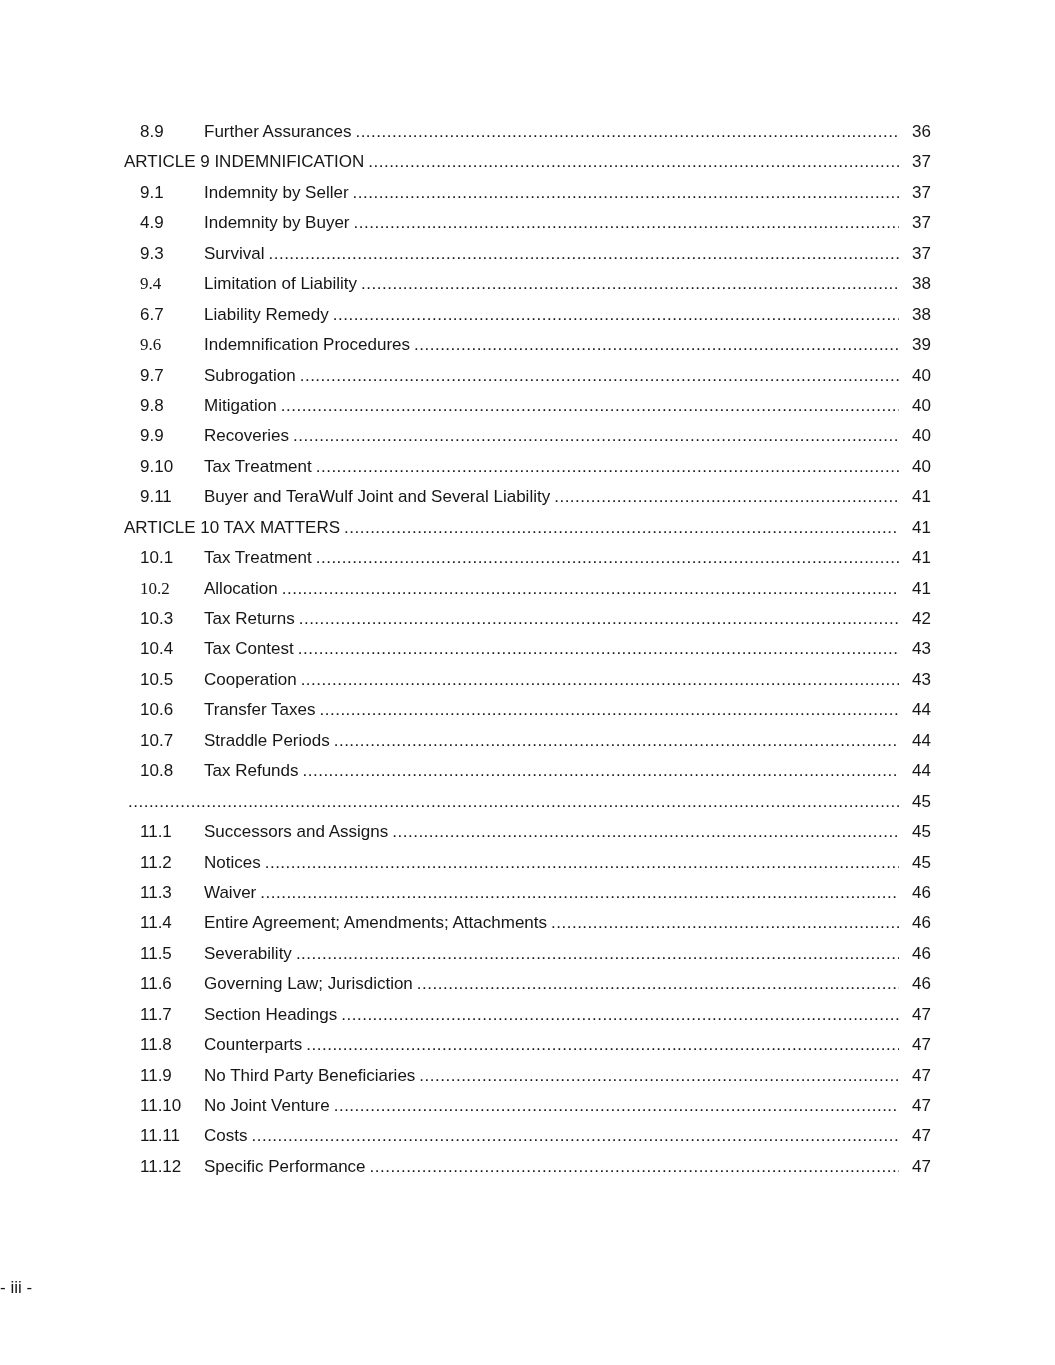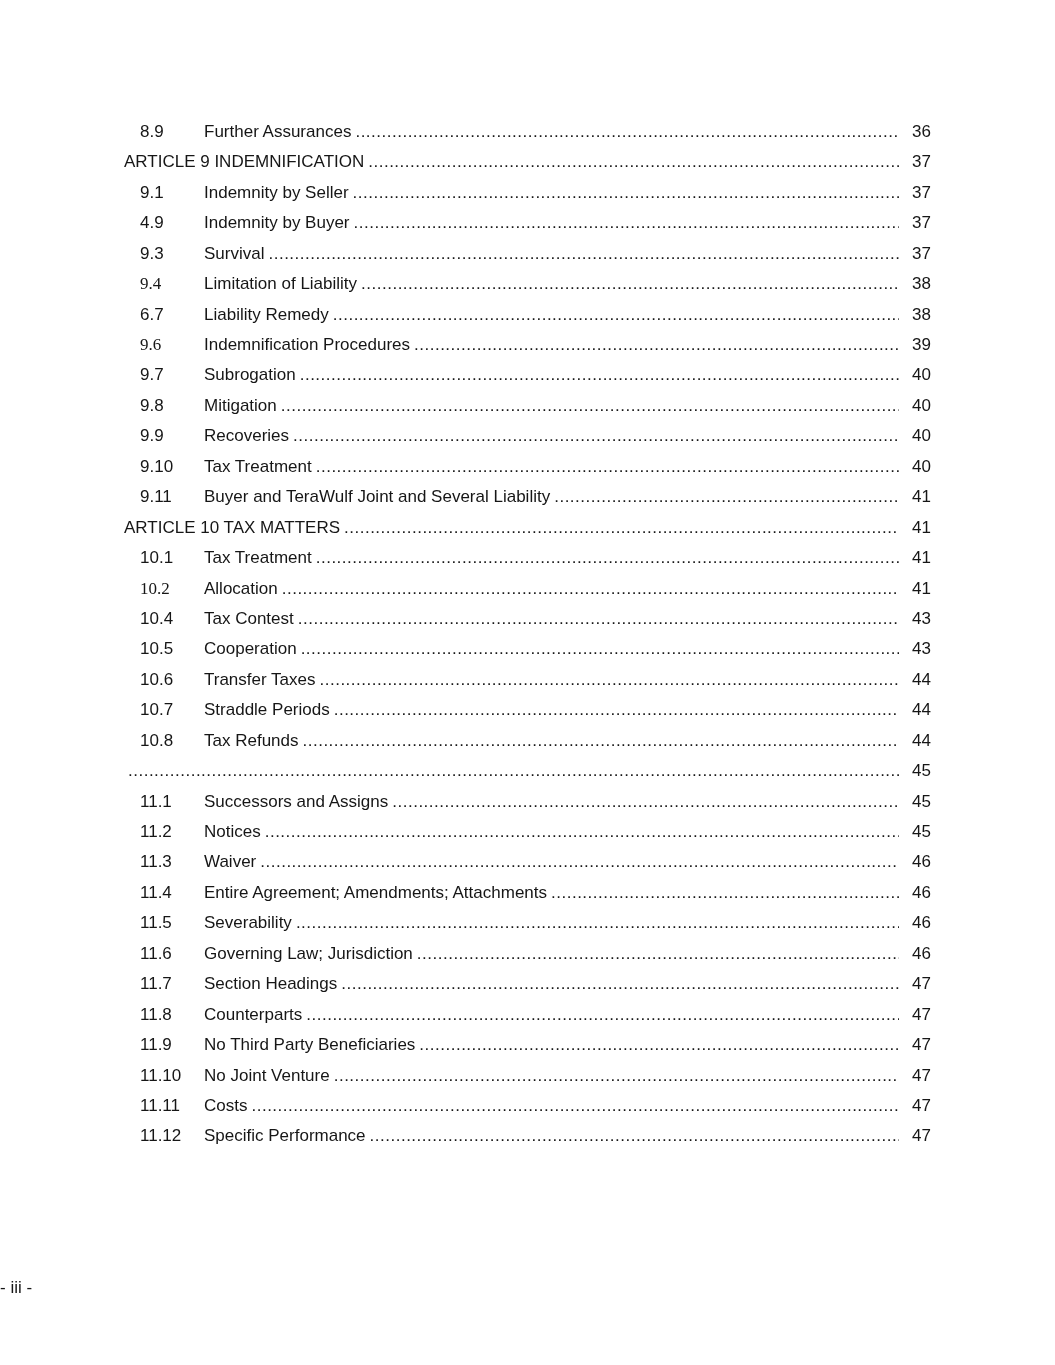--- a/index.html
+++ b/index.html
@@ -17,33 +17,32 @@
     overflow: hidden;
   }
   .toc {
     position: absolute;
     left: 124px;
     right: 124px;
     top: 117px;
   }
   .row {
     display: flex;
-    align-items: flex-end;
+    align-items: flex-start;
     height: 30.45px;
     font-size: 17px;
     line-height: 30.45px;
     white-space: nowrap;
   }
   .num {
     flex: 0 0 64px;
     margin-left: 16px;
   }
   .row.serif-num .num {
     font-family: "Liberation Serif", serif;
-    margin-top: 17px;
   }
   .title {
     flex: 0 0 auto;
   }
   .leader {
     flex: 1 1 auto;
     overflow: hidden;
     white-space: nowrap;
     margin-left: 4px;
     margin-right: 2px;
@@ -175,20 +174,26 @@
     <span class="page-num">41</span>
   </div>
 
   <div class="row serif-num">
     <span class="num">10.2</span>
     <span class="title">Allocation</span>
     <span class="leader"></span>
     <span class="page-num">41</span>
   </div>
 
+  <div class="row">
+    <span class="num">10.3</span>
+    <span class="title">Tax Returns</span>
+    <span class="leader"></span>
+    <span class="page-num">42</span>
+  </div>
 
   <div class="row">
     <span class="num">10.4</span>
     <span class="title">Tax Contest</span>
     <span class="leader"></span>
     <span class="page-num">43</span>
   </div>
 
   <div class="row">
     <span class="num">10.5</span>

